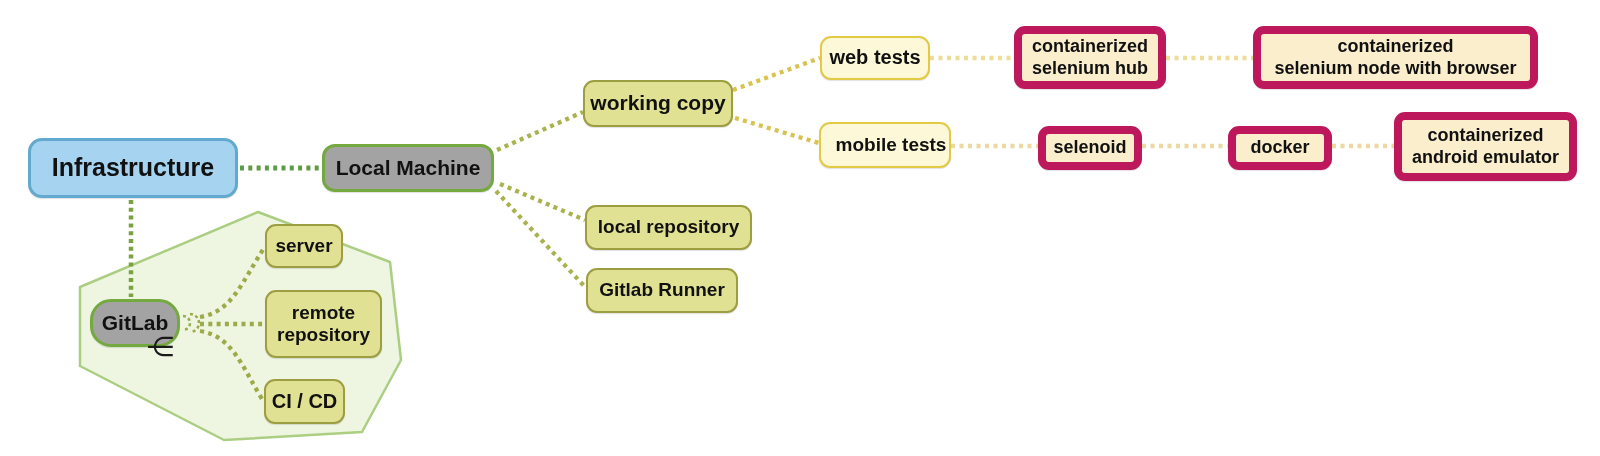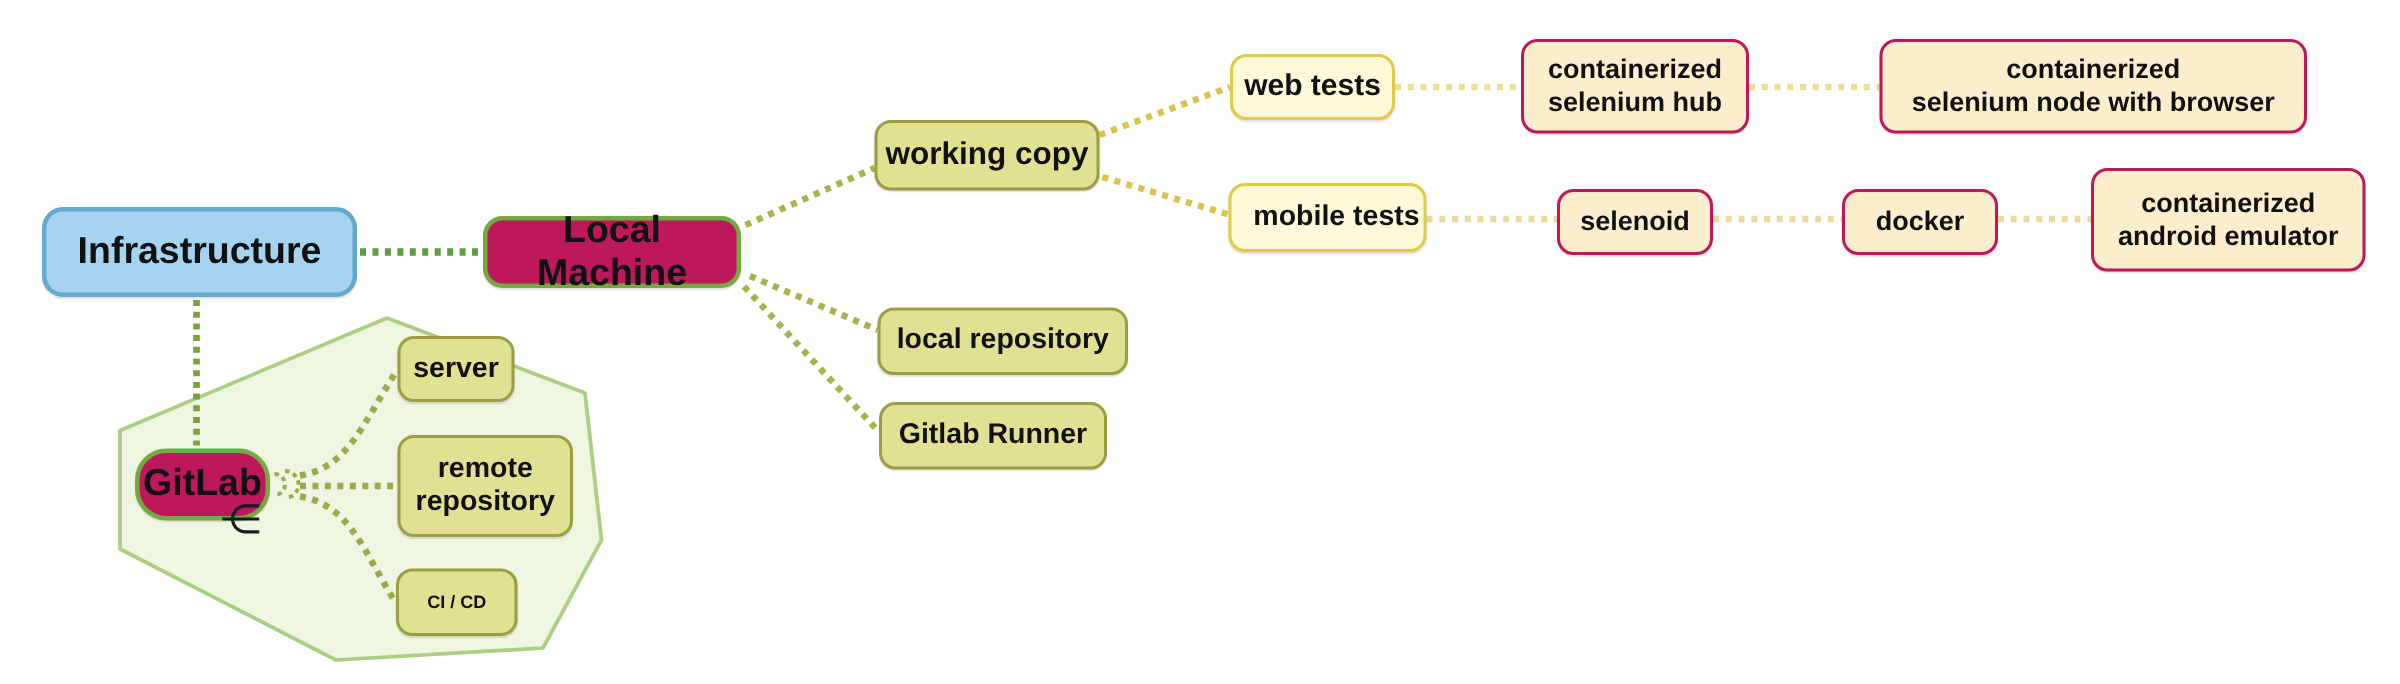--- a/index.html
+++ b/index.html
@@ -8,24 +8,24 @@
     font-family:"Liberation Sans","DejaVu Sans",sans-serif;
   }
   .layer{position:absolute;left:0;top:0;width:1600px;height:456px;}
   .node{
     position:absolute;display:flex;align-items:center;justify-content:center;
     text-align:center;font-weight:bold;color:#111;box-sizing:border-box;
     white-space:pre-line;line-height:1.18;border-radius:11px;
     box-shadow:0 1px 1px rgba(0,0,0,0.12);
   }
   .node--root  {background:#a6d3f0;border:3px solid #61a9ce;border-radius:14px;font-size:25px;}
-  .node--green {background:#be185d;border:3px solid #74a93f;border-radius:13px;font-size:25px;}
-  .node--olive {background:#e1e194;border:2px solid #9d9d42;font-size:12px;}
+  .node--green {background:#a3a3a3;border:3px solid #74a93f;border-radius:13px;font-size:21px;}
+  .node--olive {background:#e1e194;border:2px solid #9d9d42;font-size:20px;}
   .node--yellow{background:#fcf8d8;border:2px solid #e2ca45;font-size:20px;}
-  .node--cream {background:#faeecd;border:2px solid #be185d;font-size:18px;line-height:1.2;}
+  .node--cream {background:#faeecd;border:8px solid #be185d;font-size:18px;line-height:1.2;}
 
   #n-infrastructure   {left:28px;  top:138px; width:210px; height:60px;}
   #n-local-machine    {left:322px; top:144px; width:172px; height:48px;}
   #n-working-copy     {left:583px; top:80px;  width:150px; height:47px; font-size:21px;}
   #n-web-tests        {left:820px; top:36px;  width:110px; height:44px;}
   #n-selenium-hub     {left:1014px;top:26px;  width:152px; height:63px;}
   #n-selenium-node    {left:1253px;top:26px;  width:285px; height:63px;}
   #n-mobile-tests     {left:819px; top:122px; width:132px; height:46px; font-size:19px;padding-left:12px;}
   #n-selenoid         {left:1038px;top:126px; width:104px; height:44px;}
   #n-docker           {left:1228px;top:126px; width:104px;  height:44px;}

